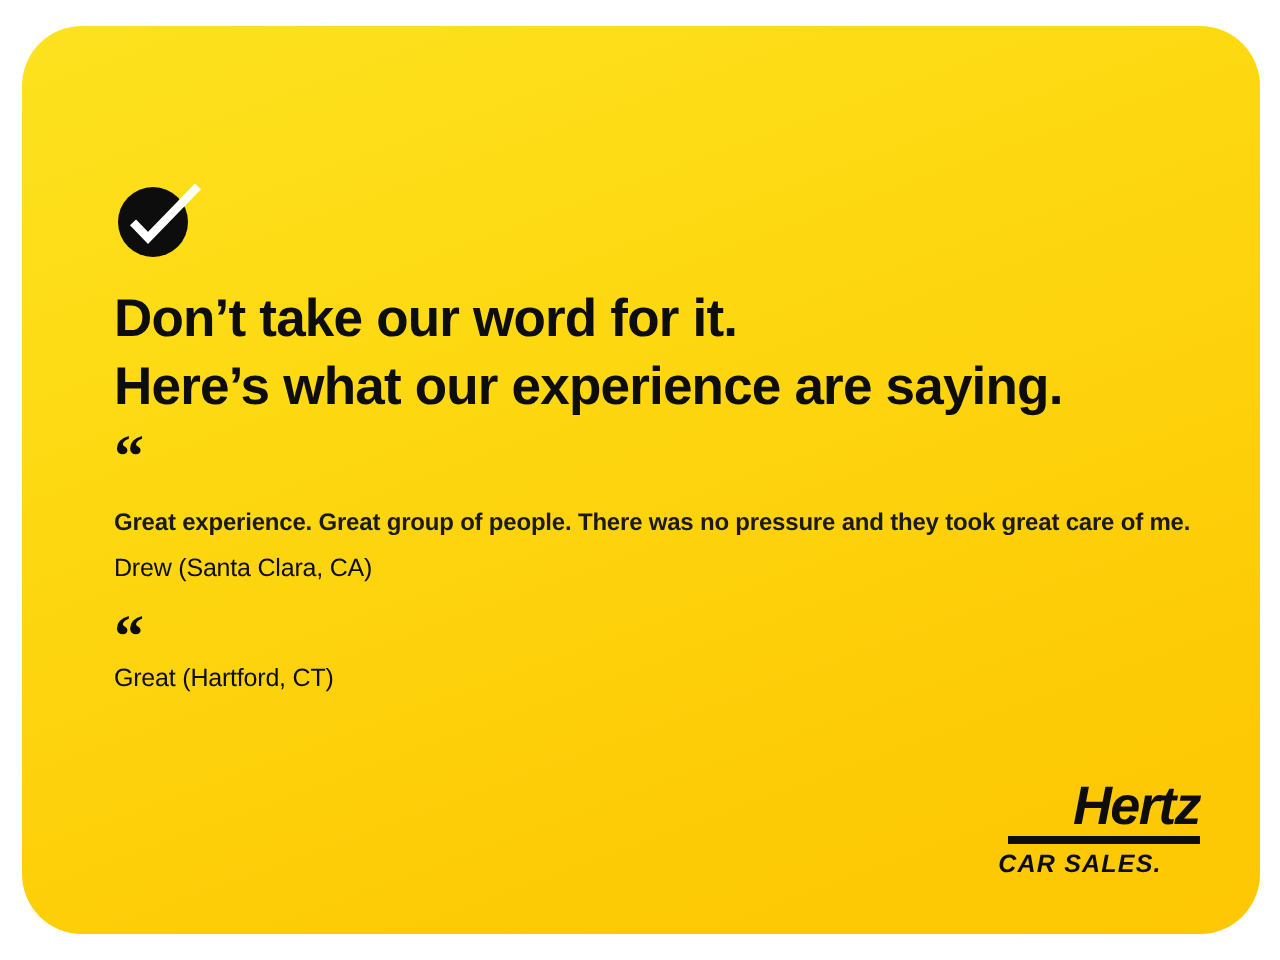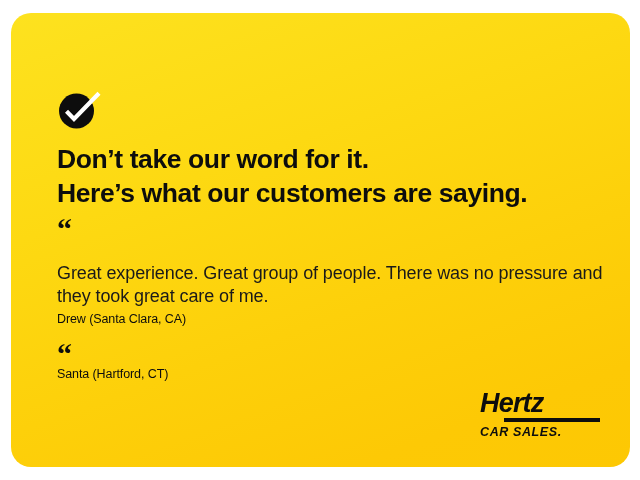--- a/index.html
+++ b/index.html
@@ -23,21 +23,21 @@
     background: #ffffff;
   }
 
   
   .card {
     position: absolute;
     left: 11px;
     top: 13px;
     width: 619px;
     height: 454px;
-    border-radius: 20px;
+    border-radius: 30px;
     background: linear-gradient(160deg,
                 #fde21f 0%,
                 #fdd912 34%,
                 #fdd00a 62%,
                 #fdc905 85%,
                 #fdc803 100%);
     overflow: hidden;
   }
 
   
@@ -80,24 +80,24 @@
     font-family: "Liberation Serif", serif;
     font-size: 30px;
     font-weight: bold;
     line-height: 12px;
     height: 15px;
     letter-spacing: -1px;
   }
 
   .quote-body {
     display: block;
-    margin-top: 24px;
+    margin-top: 12px;
     color: #1a1a1a;
-    font-size: 18px;
-    font-weight: normal;
+    font-size: 12px;
+    font-weight: bold;
     line-height: 23px;
     letter-spacing: -0.1px;
     max-width: 546px;
   }
 
   .quote-author {
     display: block;
     margin-top: 4px;
     color: #0d0d0d;
     font-size: 12.5px;
@@ -114,72 +114,72 @@
     text-align: right;
   }
   .logo-wordmark {
     display: block;
     color: #0d0d0d;
     font-size: 27px;
     font-weight: bold;
     font-style: italic;
     letter-spacing: -0.8px;
     line-height: 28px;
-    text-align: left;
+    text-align: right;
     margin-top: 32px;
   }
   .logo-rule {
     display: block;
     height: 4px;
     background: #0d0d0d;
     margin: 1px 0 3px auto;
     width: 96px;
   }
   .logo-sub {
     display: block;
     color: #0d0d0d;
     font-size: 12.5px;
     font-weight: bold;
     font-style: italic;
     letter-spacing: 0.6px;
     line-height: 14px;
-    text-align: left;
+    text-align: center;
   }
 </style>
 </head>
 <body>
 
 <div class="stage">
 
   <div class="card">
 
     <div class="check-badge">
       <svg width="44" height="40" viewBox="0 0 44 40" xmlns="http://www.w3.org/2000/svg">
         <circle cx="18.5" cy="21" r="17.5" fill="#0d0d0d"></circle>
         <path d="M8.5 21.5 L15.8 29.2 L41.5 3.5 L35.0 12.0 L16.0 24.4 L12.6 19.0 Z" fill="#0d0d0d"></path>
         <path d="M8.5 21.2 L16.0 29.0 L41.0 3.2" fill="none" stroke="#ffffff" stroke-width="4.2" stroke-linecap="butt" stroke-linejoin="miter"></path>
       </svg>
     </div>
 
     <div class="headline">
       <span class="hl-line">Don’t take our word for it.</span>
-      <span class="hl-line">Here’s what our customers are saying.</span>
+      <span class="hl-line">Here’s what our experience are saying.</span>
     </div>
 
     <div class="testimonials">
 
       <div class="testimonial">
         <span class="quote-mark">“</span>
         <span class="quote-body">Great experience. Great group of people. There was no pressure and they took great care of me.</span>
         <span class="quote-author">Drew (Santa Clara, CA)</span>
       </div>
 
       <div class="testimonial">
         <span class="quote-mark">“</span>
-        <span class="quote-author">Santa (Hartford, CT)</span>
+        <span class="quote-author">Great (Hartford, CT)</span>
       </div>
 
     </div>
 
     <div class="logo">
       <span class="logo-wordmark">Hertz</span>
       <span class="logo-rule"></span>
       <span class="logo-sub">CAR SALES.</span>
     </div>
 

